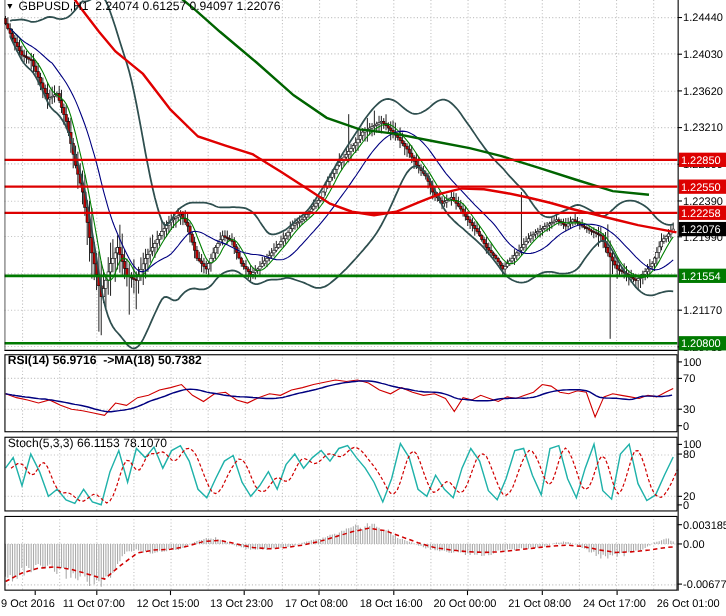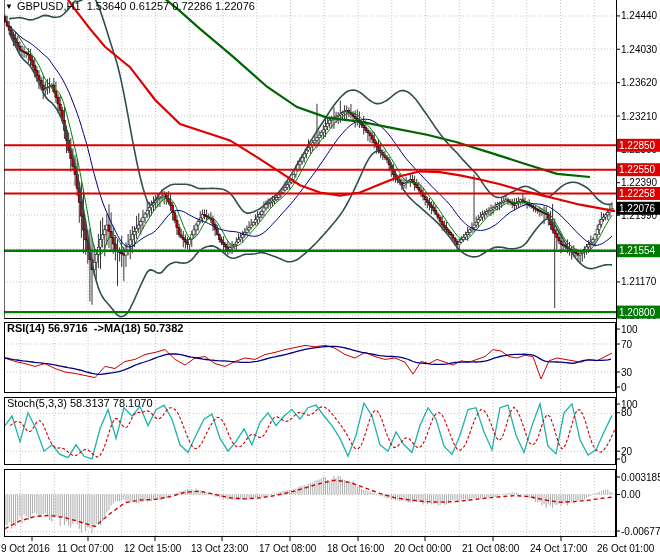--- a/index.html
+++ b/index.html
@@ -1084,17 +1084,17 @@
         <line x1="561" y1="537" x2="561" y2="541" stroke="#000"></line>
         <text x="597" y="552" font-size="10px" font-family="&quot;Liberation Sans&quot;,sans-serif" fill="#000">26 Oct 01:00</text>
       </g>
       <line x1="4" y1="318.5" x2="616" y2="318.5" stroke="#000"></line>
       <line x1="4.5" y1="0" x2="4.5" y2="318" stroke="#000" stroke-width="0.6"></line>
       <rect x="4.5" y="322.5" width="611" height="70" fill="none" stroke="#000"></rect>
       <rect x="4.5" y="397.5" width="611" height="67" fill="none" stroke="#000"></rect>
       <rect x="4.5" y="469.5" width="611" height="67" fill="none" stroke="#000"></rect>
       <line x1="616.5" y1="0" x2="616.5" y2="537" stroke="#000"></line>
     </svg>
-  <div class="ovl" id="hdr"><span class="tri">▼</span><span>GBPUSD,H1</span><span>&nbsp; </span><span>1.53640</span><span> </span><span>0.61257</span><span> </span><span>0.72286</span><span> </span><span>1.22076</span>
+  <div class="ovl" id="hdr"><span class="tri">▼</span><span>GBPUSD,H1</span><span>&nbsp; </span><span>2.24074</span><span> </span><span>0.61257</span><span> </span><span>0.94097</span><span> </span><span>1.22076</span>
   </div>
   <div class="ovl" id="rsiLbl">RSI(14) 56.9716  -&gt;MA(18) 50.7382</div>
-  <div class="ovl" id="stochLbl">Stoch(5,3,3) 58.3137 78.1070</div>
+  <div class="ovl" id="stochLbl">Stoch(5,3,3) 66.1153 78.1070</div>
 </div>
 
 </body></html>

